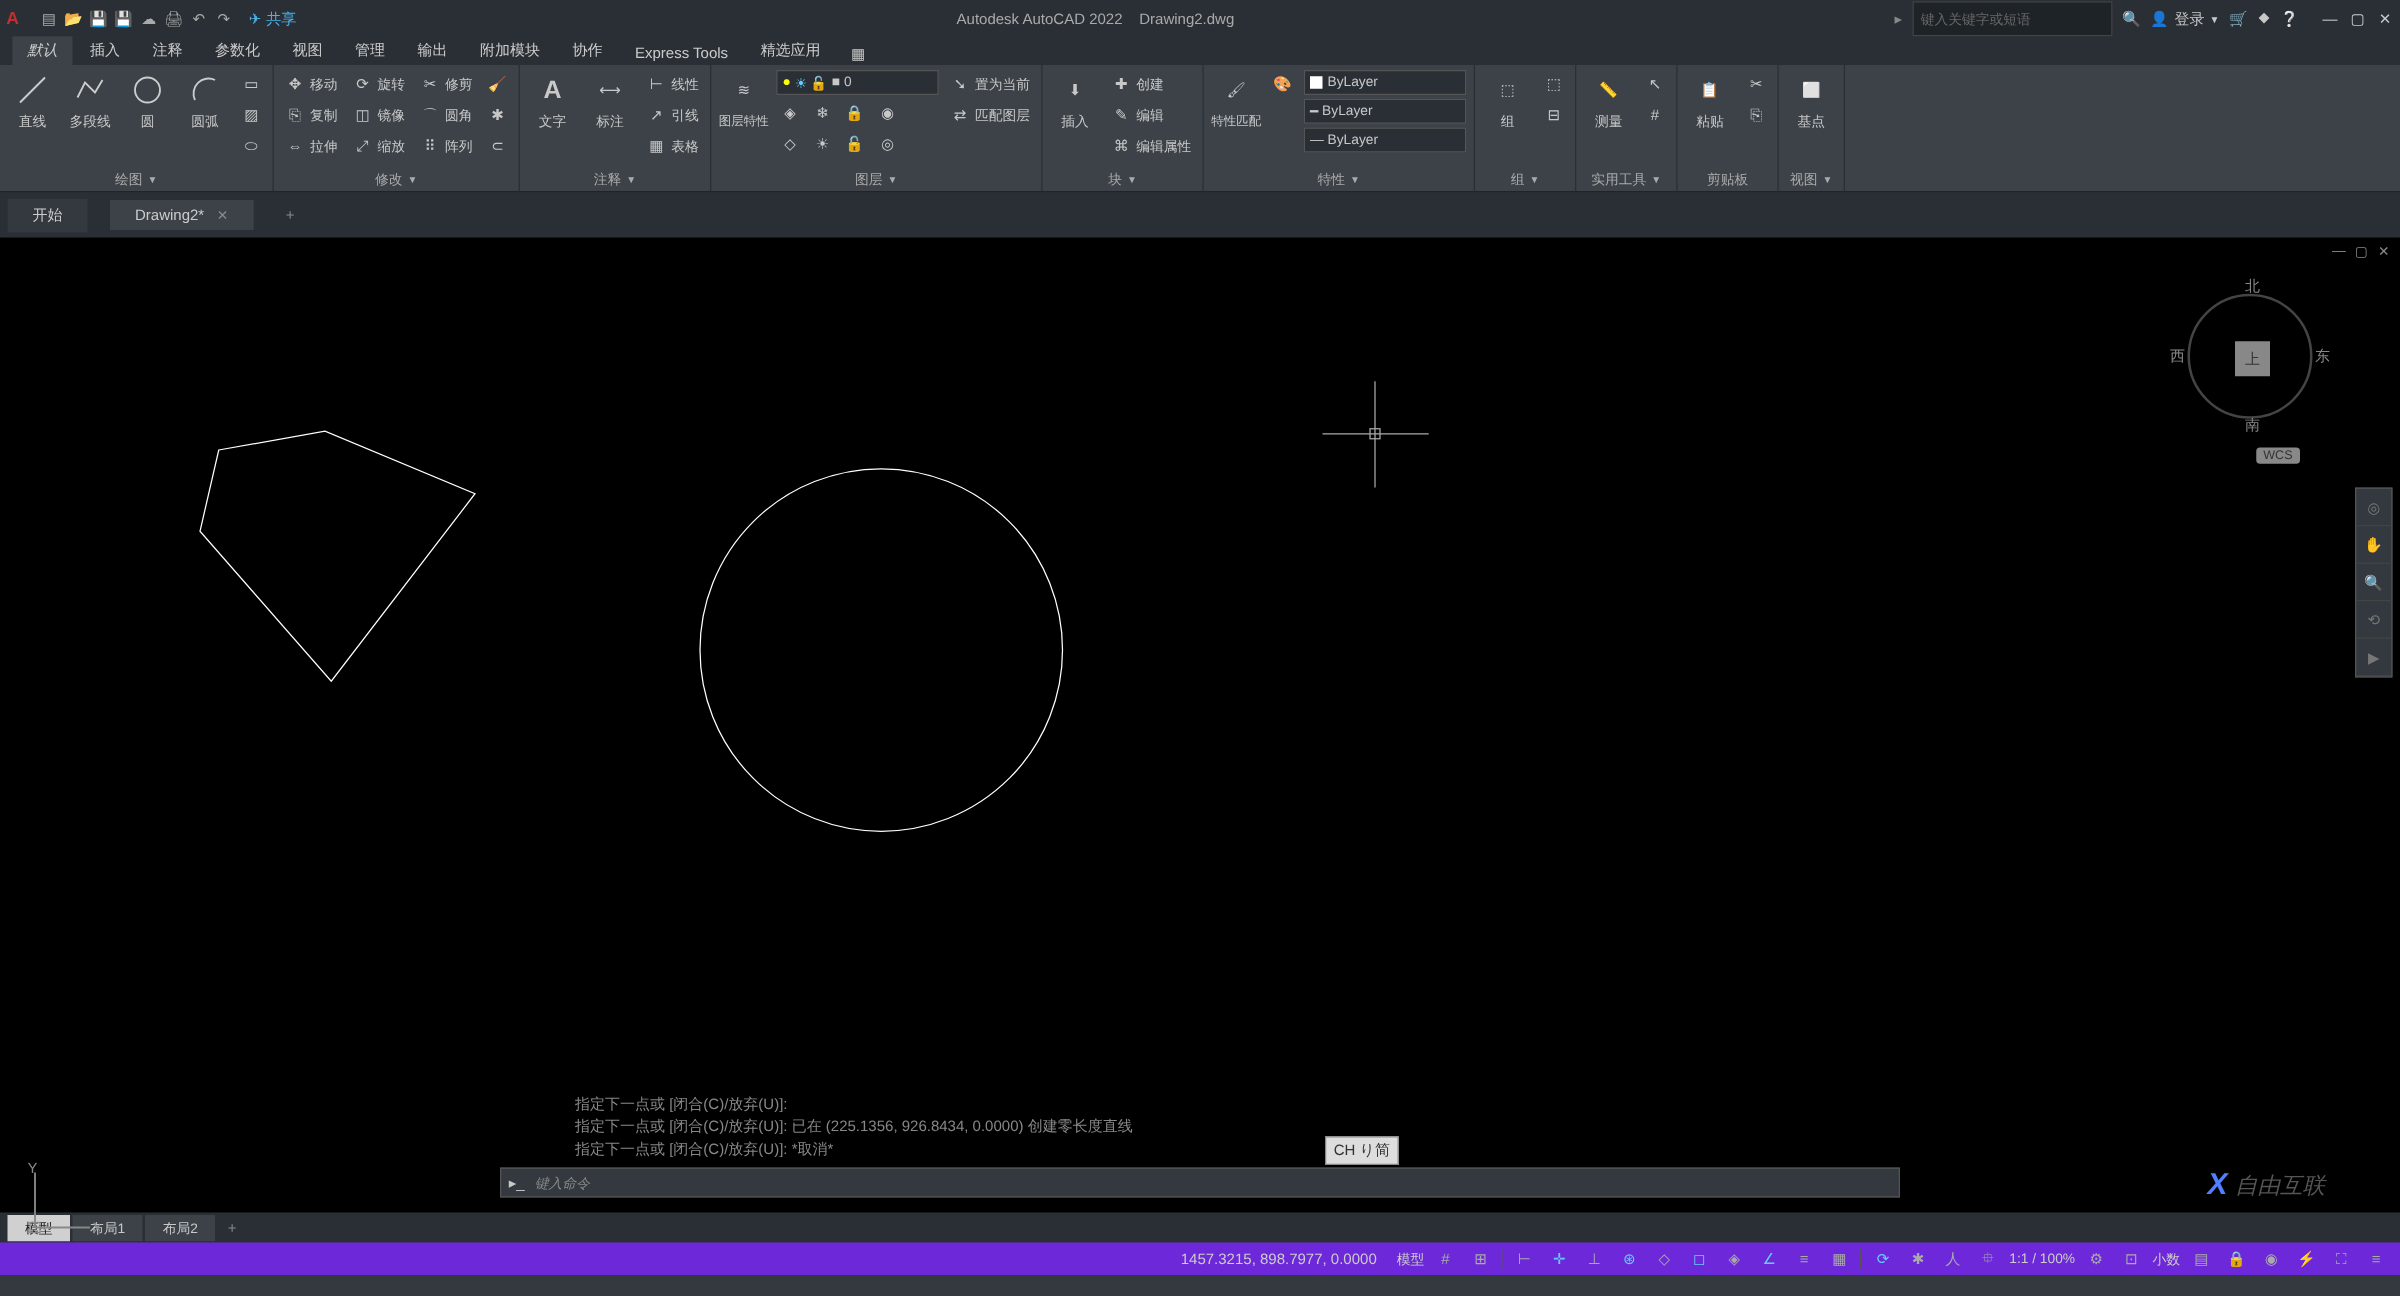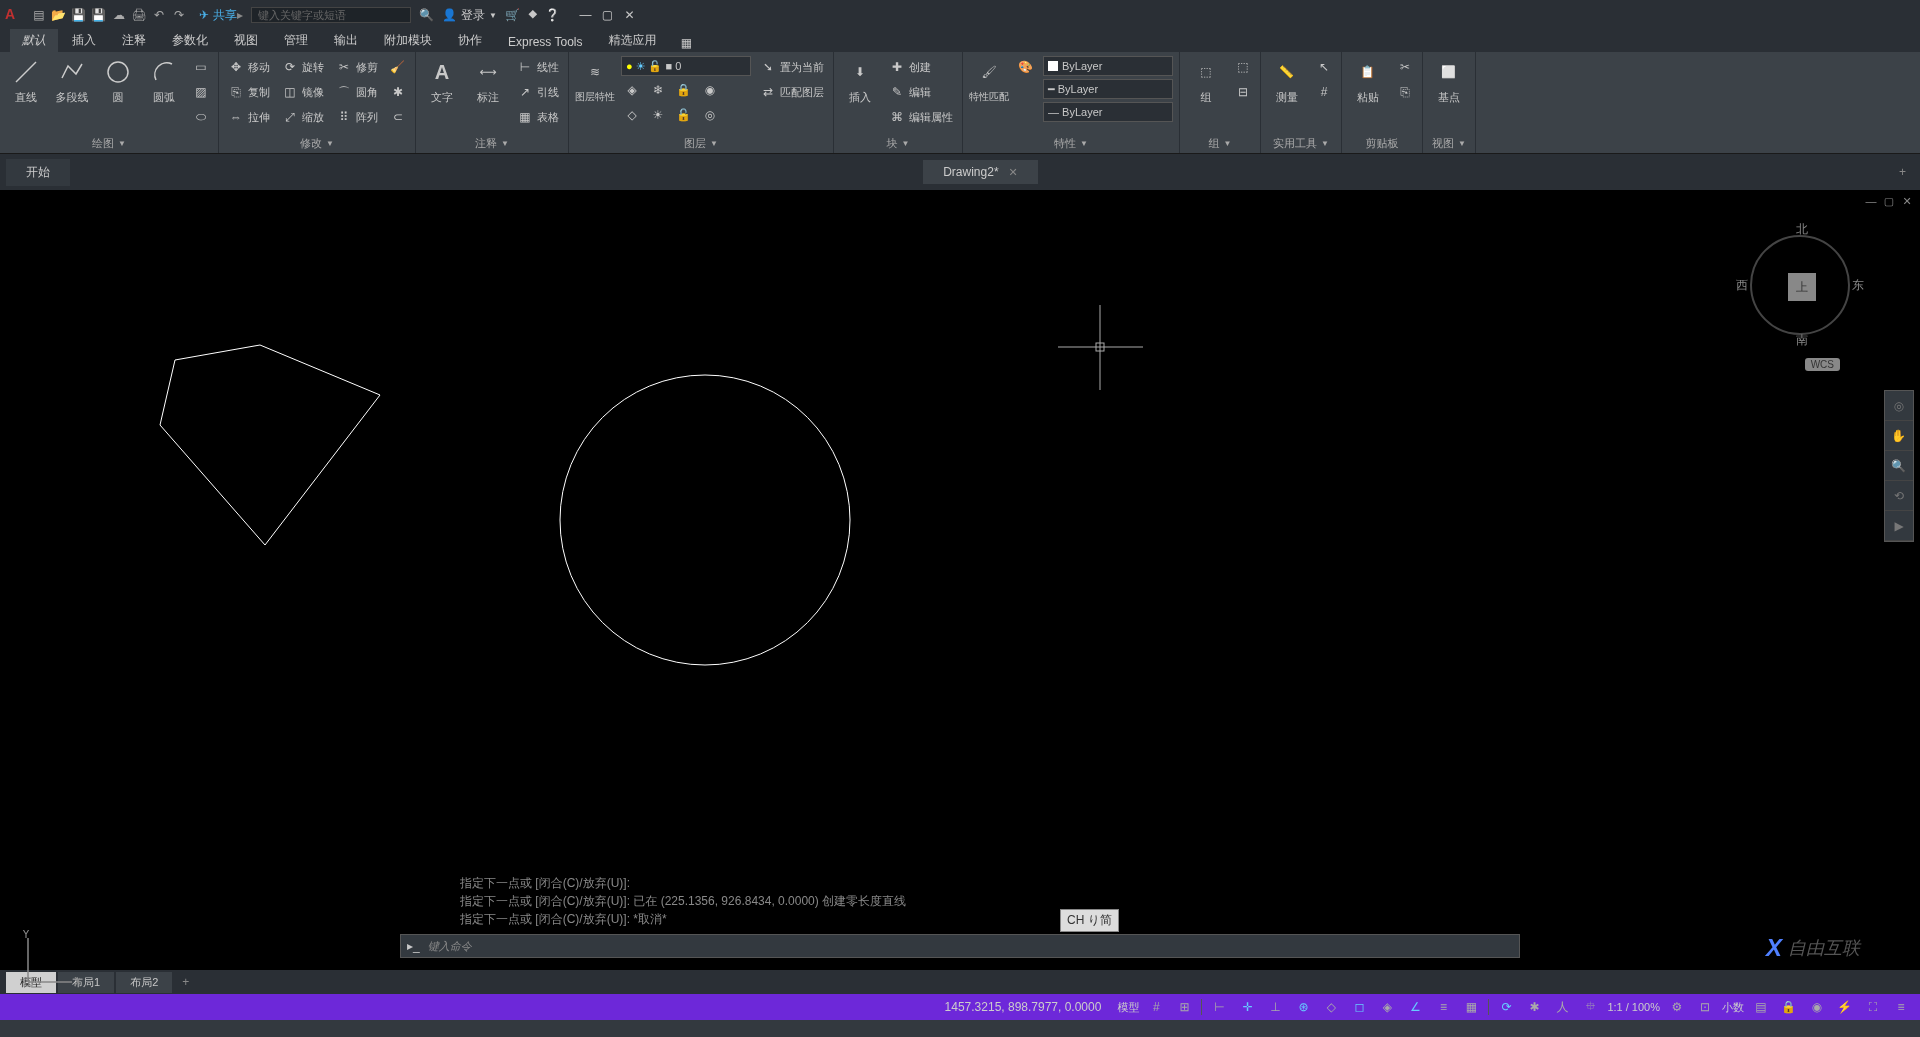--- a/index.html
+++ b/index.html
@@ -6,21 +6,21 @@
 body { background: #33393f; width: 1920px; height: 1037px; overflow: hidden; color: #c8c8c8; font-size: 12px; }
 
 
 .titlebar { height: 30px; background: #2a2f35; display: flex; align-items: center; padding: 0 5px; }
 .titlebar .logo { width: 18px; height: 18px; color: #c03030; font-weight: bold; font-size: 14px; }
 .titlebar .qat { display: flex; gap: 4px; margin-left: 8px; }
 .titlebar .qat-btn { width: 16px; height: 16px; display: flex; align-items: center; justify-content: center; color: #aaa; }
 .titlebar .share { margin-left: 12px; color: #4ab0e8; display: flex; align-items: center; gap: 4px; }
 .titlebar .center { flex: 1; text-align: center; color: #aaa; }
 .titlebar .right { display: flex; align-items: center; gap: 8px; }
-.titlebar .search { background: #1e2328; border: 1px solid #444; height: 16px; width: 160px; padding: 0 6px; color: #666; font-size: 11px; display: flex; align-items: center; }
+.titlebar .search { background: #1e2328; border: 1px solid #444; height: 28px; width: 160px; padding: 0 6px; color: #666; font-size: 11px; display: flex; align-items: center; }
 .titlebar .login { display: flex; align-items: center; gap: 4px; }
 .titlebar .win-btns { display: flex; gap: 8px; margin-left: 10px; }
 .titlebar .win-btn { width: 14px; height: 14px; display: flex; align-items: center; justify-content: center; }
 
 
 .menubar { height: 22px; background: #2a2f35; display: flex; align-items: end; padding: 0 10px; gap: 2px; }
 .menubar .tab { padding: 3px 12px; color: #ccc; font-size: 12px; }
 .menubar .tab.active { background: #3c4248; font-style: italic; }
 .menubar .apps-btn { width: 20px; height: 18px; display: flex; align-items: center; justify-content: center; margin-left: 6px; }
 
@@ -33,21 +33,21 @@
 .big-btn { display: flex; flex-direction: column; align-items: center; gap: 2px; width: 40px; }
 .big-btn .icon { width: 32px; height: 32px; display: flex; align-items: center; justify-content: center; }
 .big-btn .label { font-size: 11px; text-align: right; }
 .col { display: flex; flex-direction: column; gap: 3px; }
 .small-btn { display: flex; align-items: center; gap: 4px; height: 22px; padding: 0 3px; }
 .small-btn .icon { width: 16px; height: 16px; display: flex; align-items: center; justify-content: center; }
 .small-btn .lbl { font-size: 11px; }
 .combo { background: #2a2f35; border: 1px solid #555; height: 20px; display: flex; align-items: center; padding: 0 4px; font-size: 11px; width: 130px; }
 
 
-.filetabs { height: 28px; background: #2a2f35; display: flex; align-items: center; padding: 18px 6px; gap: 2px; justify-content: space-between; }
+.filetabs { height: 28px; background: #2a2f35; display: flex; align-items: center; padding: 18px 6px; gap: 18px; }
 .filetab { padding: 5px 20px; color: #ccc; font-size: 12px; background: #33393f; display: flex; align-items: center; gap: 10px; }
 .filetab.active { background: #3c4248; }
 .filetab .close { font-size: 11px; color: #888; }
 .add-tab { padding: 4px 8px; color: #888; }
 
 
 .canvas { position: relative; background: #000; height: 780px; }
 .canvas svg { position: absolute; left: 0; top: 0; }
 .viewport-controls { position: absolute; right: 6px; top: 4px; display: flex; gap: 4px; }
 .vp-btn { width: 14px; height: 14px; color: #888; display: flex; align-items: center; justify-content: center; font-size: 11px; }
@@ -98,20 +98,24 @@
     <div class="qat-btn">💾</div>
     <div class="qat-btn">💾</div>
     <div class="qat-btn">☁</div>
     <div class="qat-btn">🖨</div>
     <div class="qat-btn">↶</div>
     <div class="qat-btn">↷</div>
   </div>
   <div class="share">
     <span>✈</span>
     <span>共享</span>
+  </div>
+  <div class="center">
+    <span>Autodesk AutoCAD 2022</span>&nbsp;&nbsp;&nbsp;
+    <span>Drawing2.dwg</span>
   </div>
   <div class="right">
     <span style="color:#888">▸</span>
     <div class="search">
       <span>键入关键字或短语</span>
     </div>
     <span>🔍</span>
     <div class="login">
       <span>👤</span>
       <span>登录</span>

